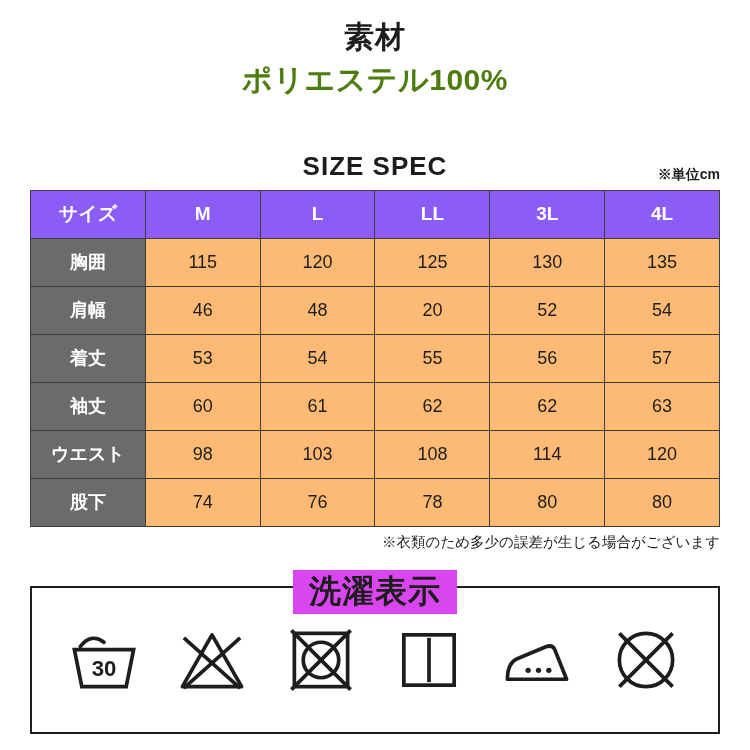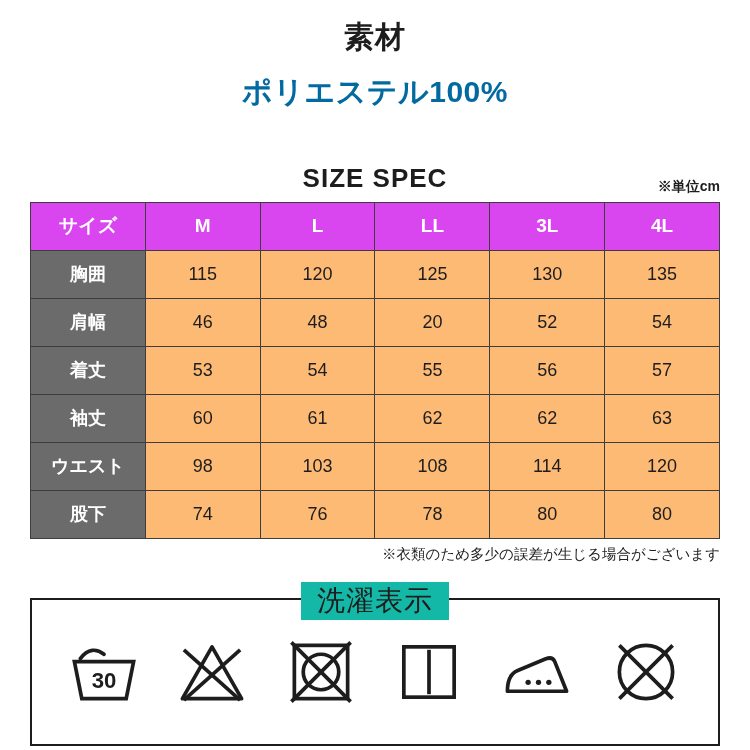--- a/index.html
+++ b/index.html
@@ -31,22 +31,22 @@
     font-weight: bold;
     letter-spacing: 1px;
     line-height: 1.25;
     color: #1d1d1d;
   }
   .material-value {
     font-size: 30px;
     font-weight: bold;
     letter-spacing: 0.5px;
     line-height: 1.3;
-    color: #0369a1;
-    margin-top: 16px;
+    color: #4d7c0f;
+    margin-top: 4px;
   }
 
   
   .spec-heading {
     text-align: center;
     font-size: 26px;
     font-weight: bold;
     letter-spacing: 1px;
     margin-top: 52px;
     color: #1d1d1d;
@@ -77,21 +77,21 @@
     background: #fdba74;
   }
   table.size-table td.rowhead {
     background: #6b6b6b;
     color: #ffffff;
     font-weight: bold;
     font-size: 18px;
     width: 118px;
   }
   table.size-table tr.header-row td {
-    background: #d946ef;
+    background: #8b5cf6;
     color: #ffffff;
     font-weight: bold;
     font-size: 19px;
   }
   .table-note {
     width: 690px;
     margin: 6px auto 0 auto;
     text-align: right;
     font-size: 14.5px;
     color: #1d1d1d;
@@ -110,24 +110,24 @@
     display: flex;
     align-items: center;
     justify-content: space-around;
     padding: 0 18px;
   }
   .wash-label {
     position: absolute;
     top: -16px;
     left: 50%;
     transform: translateX(-50%);
-    background: #14b8a6;
+    background: #d946ef;
     padding: 0 16px;
-    font-size: 28px;
-    font-weight: normal;
+    font-size: 32px;
+    font-weight: bold;
     letter-spacing: 1px;
     color: #1d1d1d;
     white-space: nowrap;
   }
   .wash-icon {
     width: 74px;
     height: 74px;
     flex: 0 0 auto;
   }
   .wash-icon svg {

